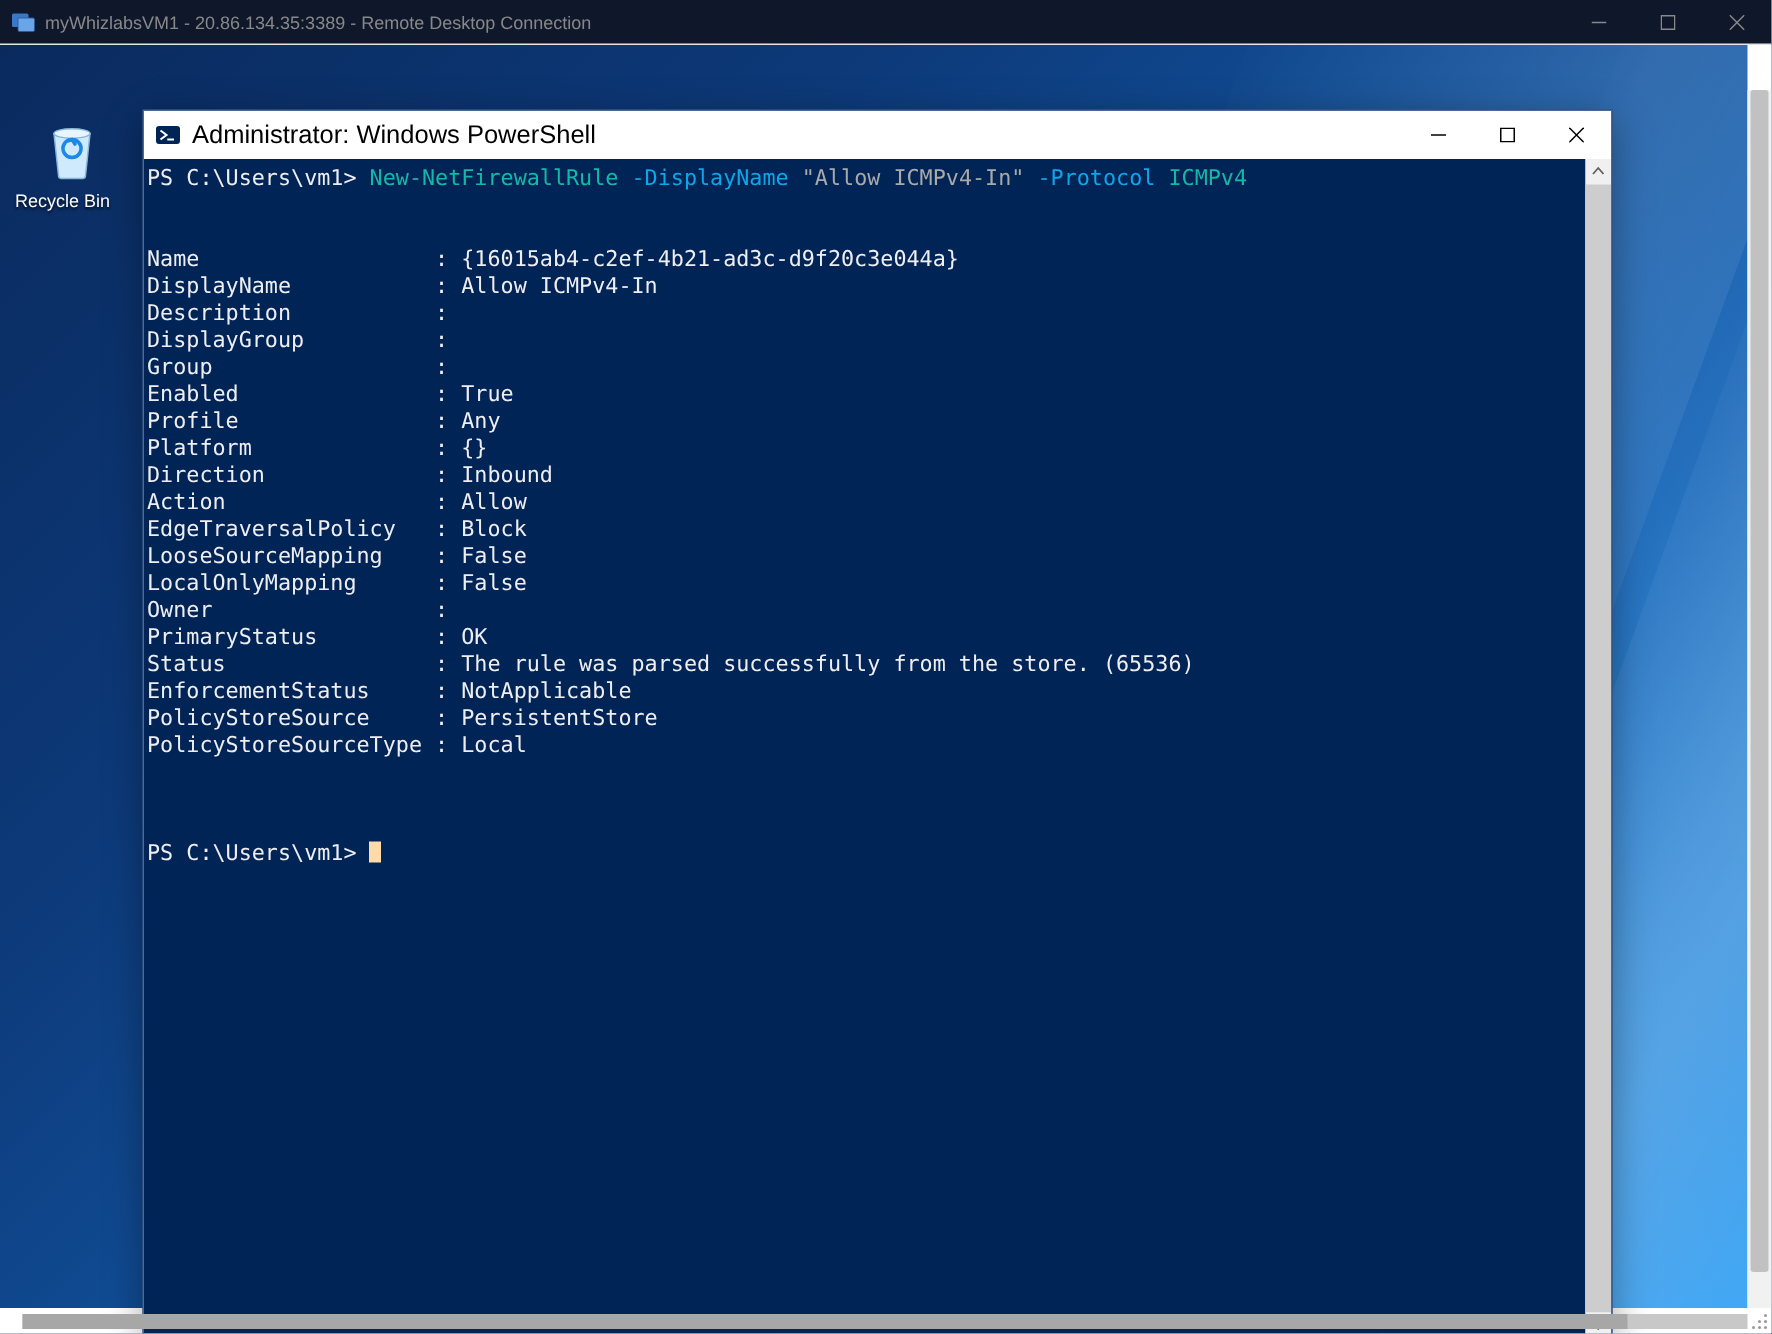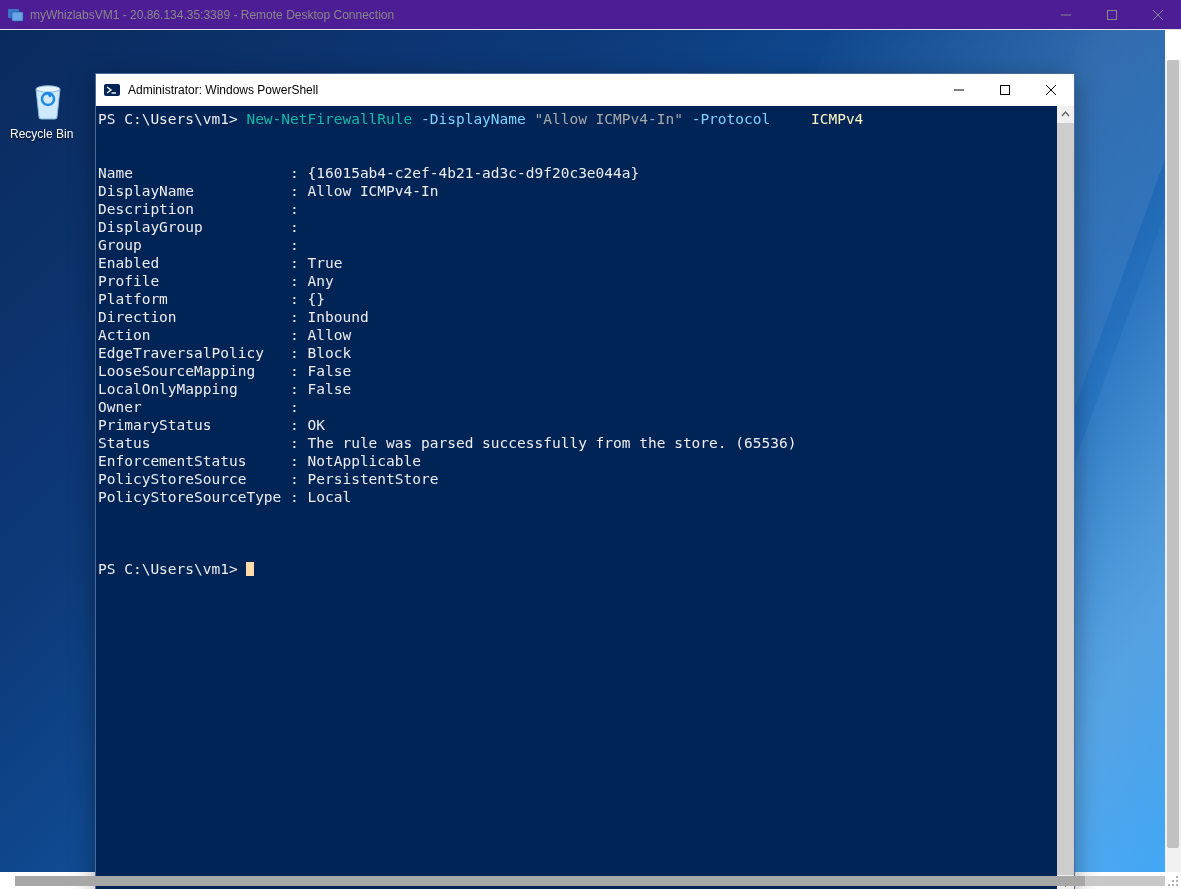--- a/index.html
+++ b/index.html
@@ -1,21 +1,21 @@
 <!DOCTYPE html>
 <html><head>
   <meta charset="utf-8">
   <style>
     * { margin: 0; padding: 0; box-sizing: border-box; }
     html, body { width: 1181px; height: 889px; overflow: hidden; font-family: "Segoe UI", Tahoma, sans-serif; }
     body { background: #f0f0f0; position: relative; }
 
     
     .rdp-window { position: absolute; inset: 0; background: #ffffff; display: flex; flex-direction: column; }
-    .rdp-titlebar { height: 30px; background: #4c1d95; display: flex; align-items: center; padding-left: 8px; border-bottom: 1px solid #e5e5e5; }
+    .rdp-titlebar { height: 30px; background: #0f172a; display: flex; align-items: center; padding-left: 8px; border-bottom: 1px solid #e5e5e5; }
     .rdp-titlebar .rdp-icon { width: 16px; height: 16px; margin-right: 6px; }
     .rdp-title { font-size: 12px; color: #888; flex: 0 0 auto; }
     .rdp-titlebar .spacer { flex: 1 1 auto; }
     .rdp-btn { width: 46px; height: 30px; display: flex; align-items: center; justify-content: center; color: #888; }
     .rdp-btn svg { stroke: #888; }
 
     
     .rdp-client { flex: 1 1 auto; position: relative; background: #ffffff; overflow: hidden; }
     .remote-desktop { position: absolute; left: 0; top: 0; width: 1165px; height: 842px; background: linear-gradient(135deg, #0a2a5e 0%, #0d3a7a 30%, #1565b8 70%, #2a9df4 100%); }
     
@@ -25,36 +25,36 @@
     .beam.b3 { left: 1050px; top: -100px; width: 300px; height: 1200px; opacity: 0.6; }
 
     
     .desktop-icon { position: absolute; left: 10px; top: 45px; width: 76px; color: #fff; font-size: 12px; text-shadow: 0 1px 2px rgba(0,0,0,0.8); }
     .desktop-icon .icon-img { width: 48px; height: 48px; margin: 0 auto 4px; }
 
     
     .ps-window { position: absolute; left: 95px; top: 43px; width: 980px; height: 820px; background: #012456; box-shadow: 0 6px 24px rgba(0,0,0,0.35); display: flex; flex-direction: column; border: 1px solid #4a6a9a; }
     .ps-titlebar { height: 32px; background: #ffffff; display: flex; align-items: center; padding-left: 8px; }
     .ps-titlebar .ps-icon { width: 16px; height: 16px; margin-right: 8px; }
-    .ps-title { font-size: 12px; color: #000; flex: 0 0 auto; }
+    .ps-title { font-size: 17px; color: #000; flex: 0 0 auto; }
     .ps-titlebar .spacer { flex: 1 1 auto; }
     .ps-btn { width: 46px; height: 32px; display: flex; align-items: center; justify-content: center; }
     .ps-btn svg { stroke: #000; }
     .ps-body { flex: 1 1 auto; position: relative; }
     .ps-scroll { position: absolute; right: 0; top: 0; width: 17px; height: 100%; background: #f0f0f0; }
     .ps-scroll .arrow { width: 17px; height: 17px; background: #f0f0f0; display: flex; align-items: center; justify-content: center; }
     .ps-scroll .track { position: absolute; top: 17px; bottom: 17px; left: 0; right: 0; background: #f0f0f0; }
     .ps-scroll .thumb { position: absolute; left: 0; right: 0; top: 0; height: 100%; background: #cdcdcd; }
     .ps-scroll .arrow.down { position: absolute; bottom: 0; }
 
     .ps-term { position: absolute; left: 0; right: 17px; top: 0; bottom: 0; padding: 4px 0 0 0; font-family: Consolas, "Lucida Console", monospace; font-size: 14.5px; line-height: 18px; color: #eeedf0; white-space: pre; overflow: hidden; }
     .ps-term .cmd { color: #14b8a6; }
-    .ps-term .param { color: #7dd3fc; }
+    .ps-term .param { color: #0ea5e9; }
     .ps-term .str { color: #a9a9a9; }
-    .ps-term .arg { color: #fef9c3; margin-left: 32px; }
+    .ps-term .arg { color: #14b8a6; }
     .ps-term .line { padding-left: 2px; }
     .cursor { display: inline-block; width: 8px; height: 14px; background: #fedba9; vertical-align: -2px; }
 
     
     .h-scroll { position: absolute; left: 15px; bottom: 3px; right: 16px; height: 10px; background: #c8c8c8; border-radius: 0; }
     .h-scroll .h-thumb { position: absolute; left: 0; top: 0; height: 100%; width: 93%; background: #a7a7a7; }
 
     
     .page-vscroll { position: absolute; right: 0; top: 30px; width: 16px; bottom: 17px; background: #f1f1f1; }
     .page-vscroll .pv-thumb { position: absolute; left: 2px; right: 2px; top: 0; height: 97%; background: #c1c1c1; border-radius: 2px; }

